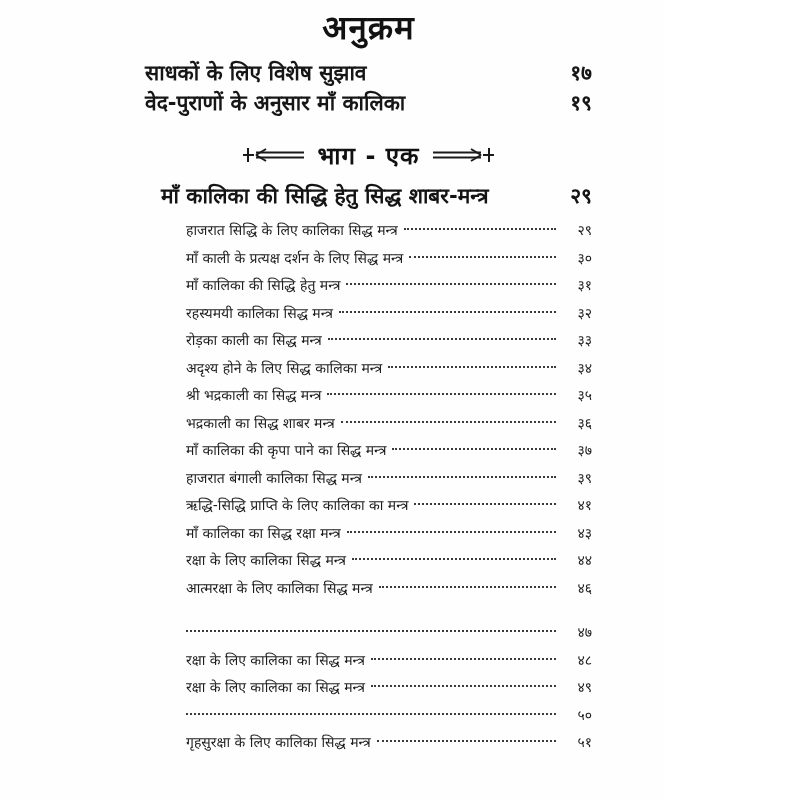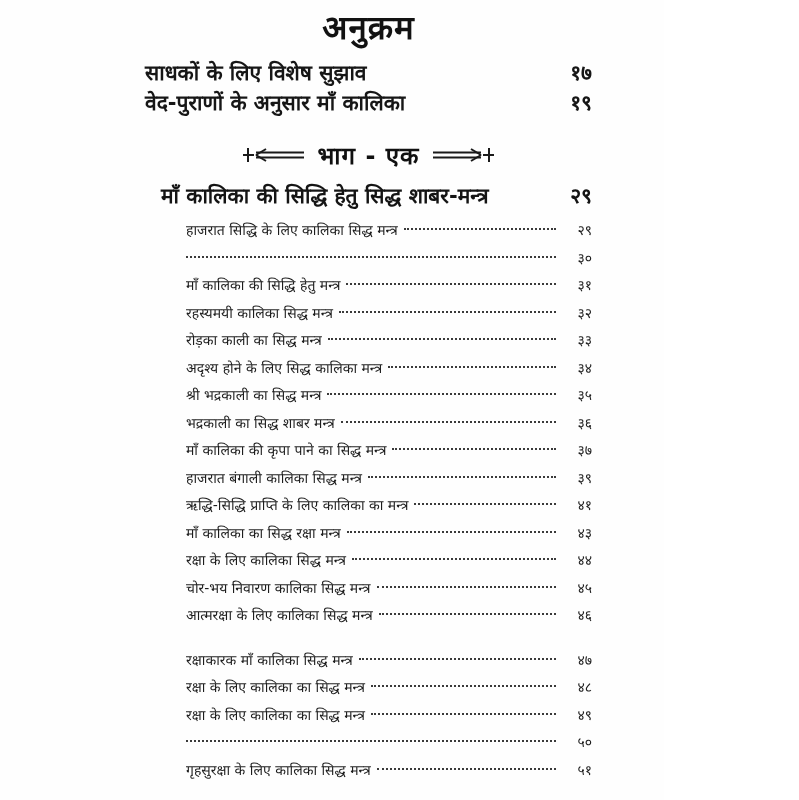--- a/index.html
+++ b/index.html
@@ -159,20 +159,21 @@
 
   <div class="entries">
 
       <div class="entry-row">
         <span class="label">हाजरात सिद्धि के लिए कालिका सिद्ध मन्त्र</span>
         <span class="leader"></span>
         <span class="page-num">२९</span>
       </div>
 
       <div class="entry-row">
+        <span class="label">माँ काली के प्रत्यक्ष दर्शन के लिए सिद्ध मन्त्र</span>
         <span class="leader"></span>
         <span class="page-num">३०</span>
       </div>
 
       <div class="entry-row">
         <span class="label">माँ कालिका की सिद्धि हेतु मन्त्र</span>
         <span class="leader"></span>
         <span class="page-num">३१</span>
       </div>
 
@@ -230,39 +231,33 @@
         <span class="leader"></span>
         <span class="page-num">४३</span>
       </div>
 
       <div class="entry-row">
         <span class="label">रक्षा के लिए कालिका सिद्ध मन्त्र</span>
         <span class="leader"></span>
         <span class="page-num">४४</span>
       </div>
 
-      <div class="entry-row">
-        <span class="label">चोर-भय निवारण कालिका सिद्ध मन्त्र</span>
-        <span class="leader"></span>
-        <span class="page-num">४५</span>
-      </div>
 
       <div class="entry-row">
         <span class="label">आत्मरक्षा के लिए कालिका सिद्ध मन्त्र</span>
         <span class="leader"></span>
         <span class="page-num">४६</span>
       </div>
     </div>
 
   <div class="group-gap"></div>
 
   <div class="entries">
 
       <div class="entry-row">
-        <span class="label">रक्षाकारक माँ कालिका सिद्ध मन्त्र</span>
         <span class="leader"></span>
         <span class="page-num">४७</span>
       </div>
 
       <div class="entry-row">
         <span class="label">रक्षा के लिए कालिका का सिद्ध मन्त्र</span>
         <span class="leader"></span>
         <span class="page-num">४८</span>
       </div>
 

